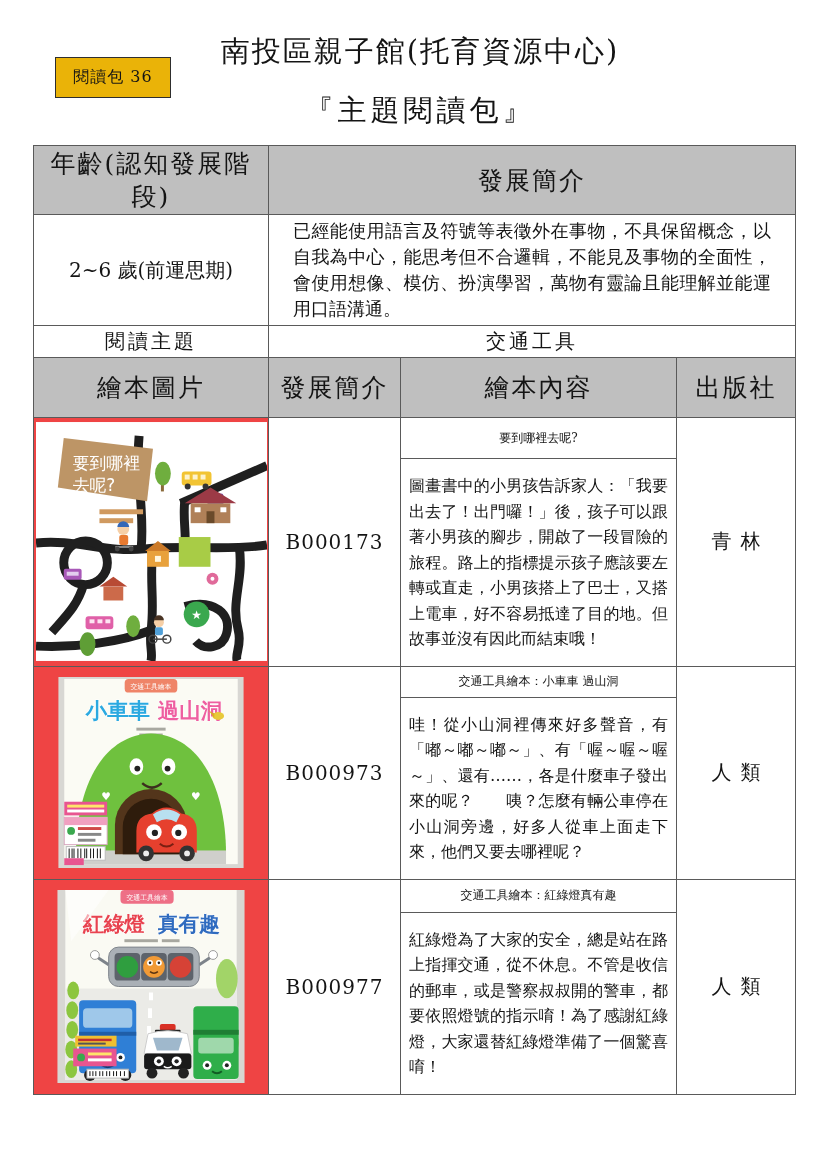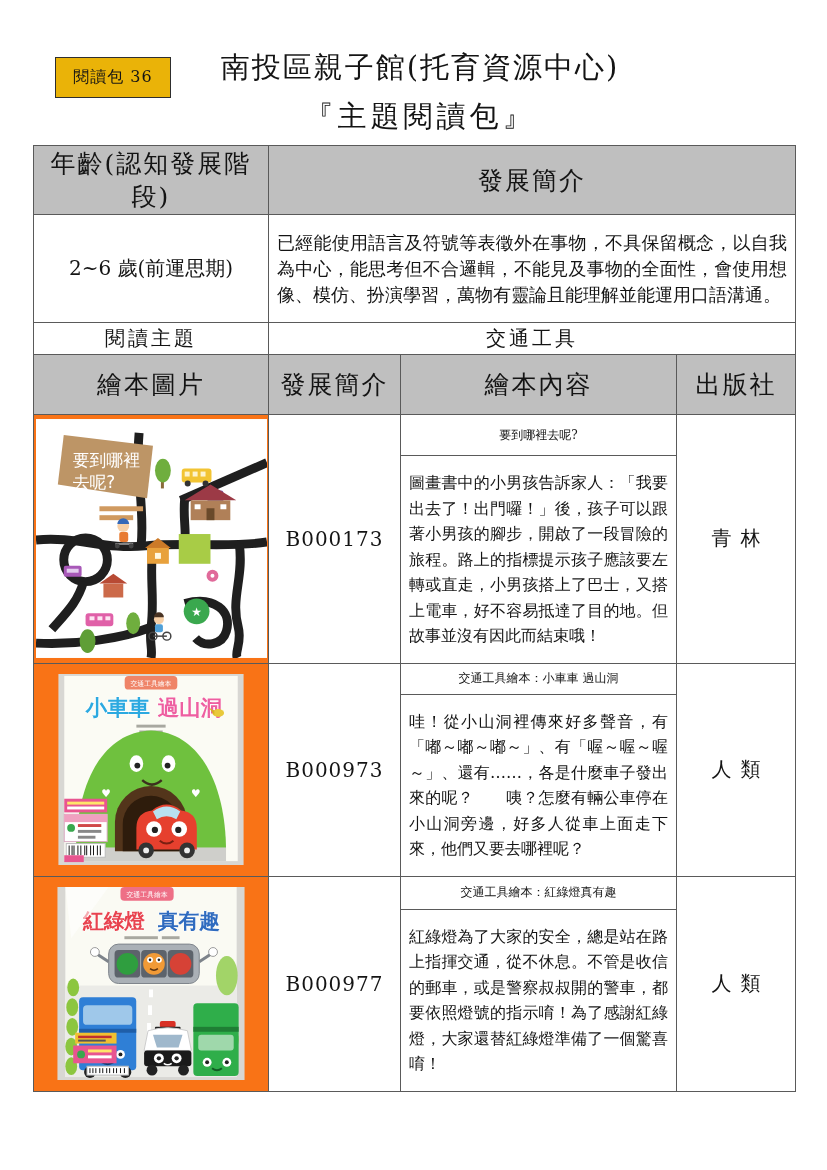--- a/index.html
+++ b/index.html
@@ -6,39 +6,39 @@
   .page {
     position:relative; width:827px; height:1170px; background:#ffffff;
     font-family:"DejaVu Serif", serif; color:#141414; overflow:hidden;
   }
   
   .badge {
     position:absolute; left:55px; top:57px; width:114px; height:39px;
     border:1px solid #2e2e2e; display:flex; align-items:center; justify-content:center;
     font-size:16px; letter-spacing:1px; background:#eab308;
   }
-  .titles { position:absolute; left:90px; top:48px; width:660px; text-align:center; }
+  .titles { position:absolute; left:90px; top:32px; width:660px; text-align:center; }
   .title1 { font-size:29px; letter-spacing:2px; white-space:nowrap; }
-  .title2 { font-size:29px; letter-spacing:4px; margin-top:9px; }
+  .title2 { font-size:29px; letter-spacing:4px; margin-top:19px; }
   
   table.main {
     position:absolute; left:33px; top:145px; width:762px;
     border-collapse:collapse; table-layout:fixed;
   }
   table.main td { border:1px solid #5a5a5a; overflow:hidden; }
   td.gray { background:#bfbfbf; }
   .hdr { font-size:25px; text-align:center; letter-spacing:2px; vertical-align:middle; }
   tr.r-head1 { height:47px; }
   tr.r-dev   { height:108px; }
   tr.r-theme { height:32px; }
   tr.r-head2 { height:60px; }
   .age-cell   { font-size:20px; text-align:center; vertical-align:middle; }
-  .intro-cell { font-size:18px; line-height:26px; padding:3px 8px; text-align:justify; vertical-align:middle;margin-top:40px; }
+  .intro-cell { font-size:18px; line-height:26px; padding:3px 24px; text-align:justify; vertical-align:middle;margin-top:40px; }
   .theme-cell { font-size:20px; text-align:center; letter-spacing:3px; vertical-align:middle; }
-  .cover-cell { padding:0; text-align:right; vertical-align:middle; background:#f97316; }
+  .cover-cell { padding:0; text-align:right; vertical-align:middle; background:#ef4444; }
   .id-cell    { font-size:20px; text-align:center; vertical-align:middle; letter-spacing:1px; }
   .pub-cell   { font-size:20px; text-align:center; vertical-align:middle; letter-spacing:9px; text-indent:9px; }
   .btitle-cell{ font-size:12px; text-align:center; vertical-align:middle; }
   .bdesc-cell { font-size:16px; line-height:25.5px; padding:14px 8px; text-align:justify; vertical-align:top; }
   tr.b1-title { height:41px; }  tr.b1-desc { height:202px; }
   tr.b2-title { height:31px; }  tr.b2-desc { height:162px; }
   tr.b3-title { height:33px; }  tr.b3-desc { height:164px; }
   svg { display:block; margin:0 auto; }
   svg text { font-family:"DejaVu Sans", sans-serif; }
 </style>

